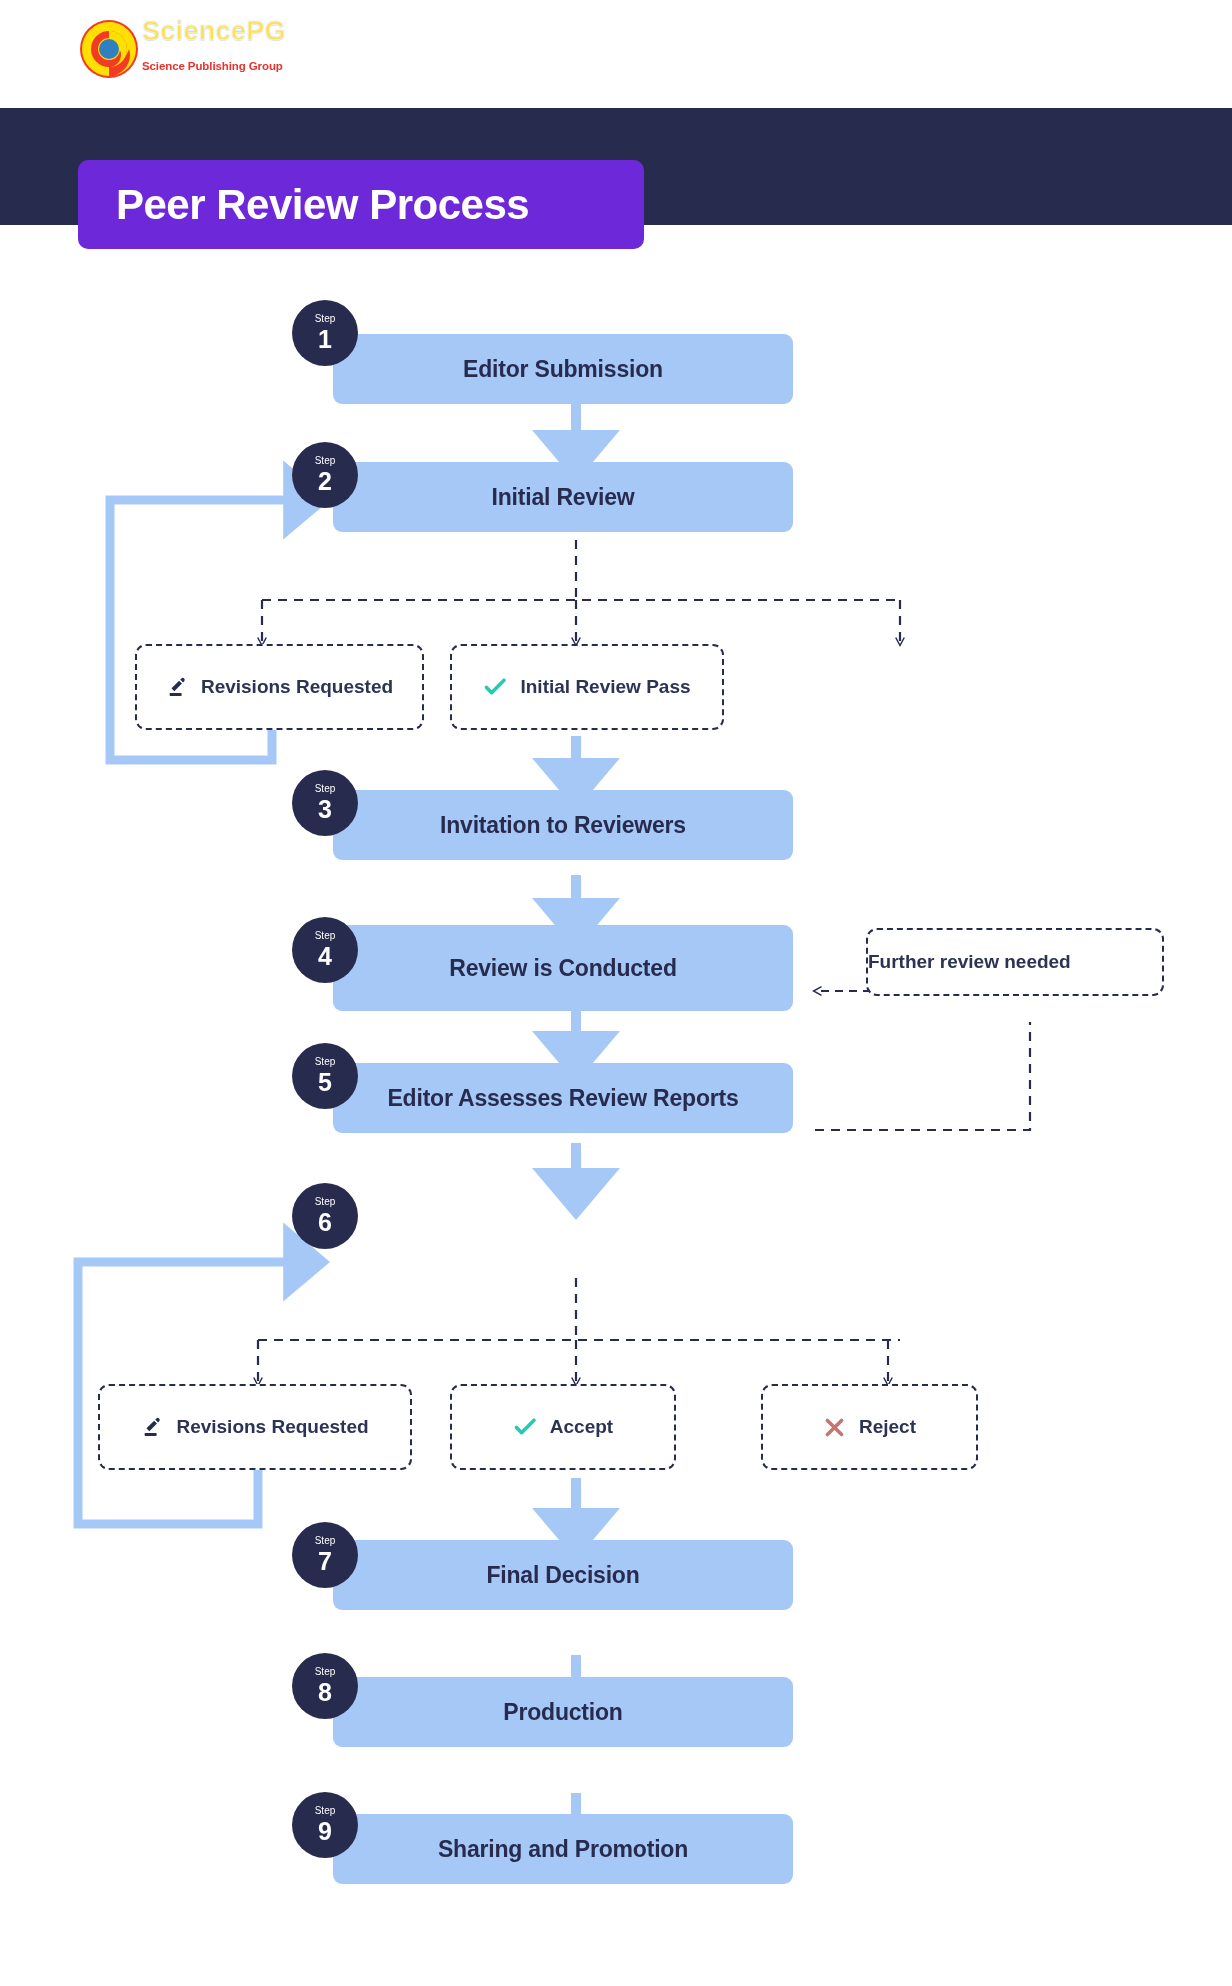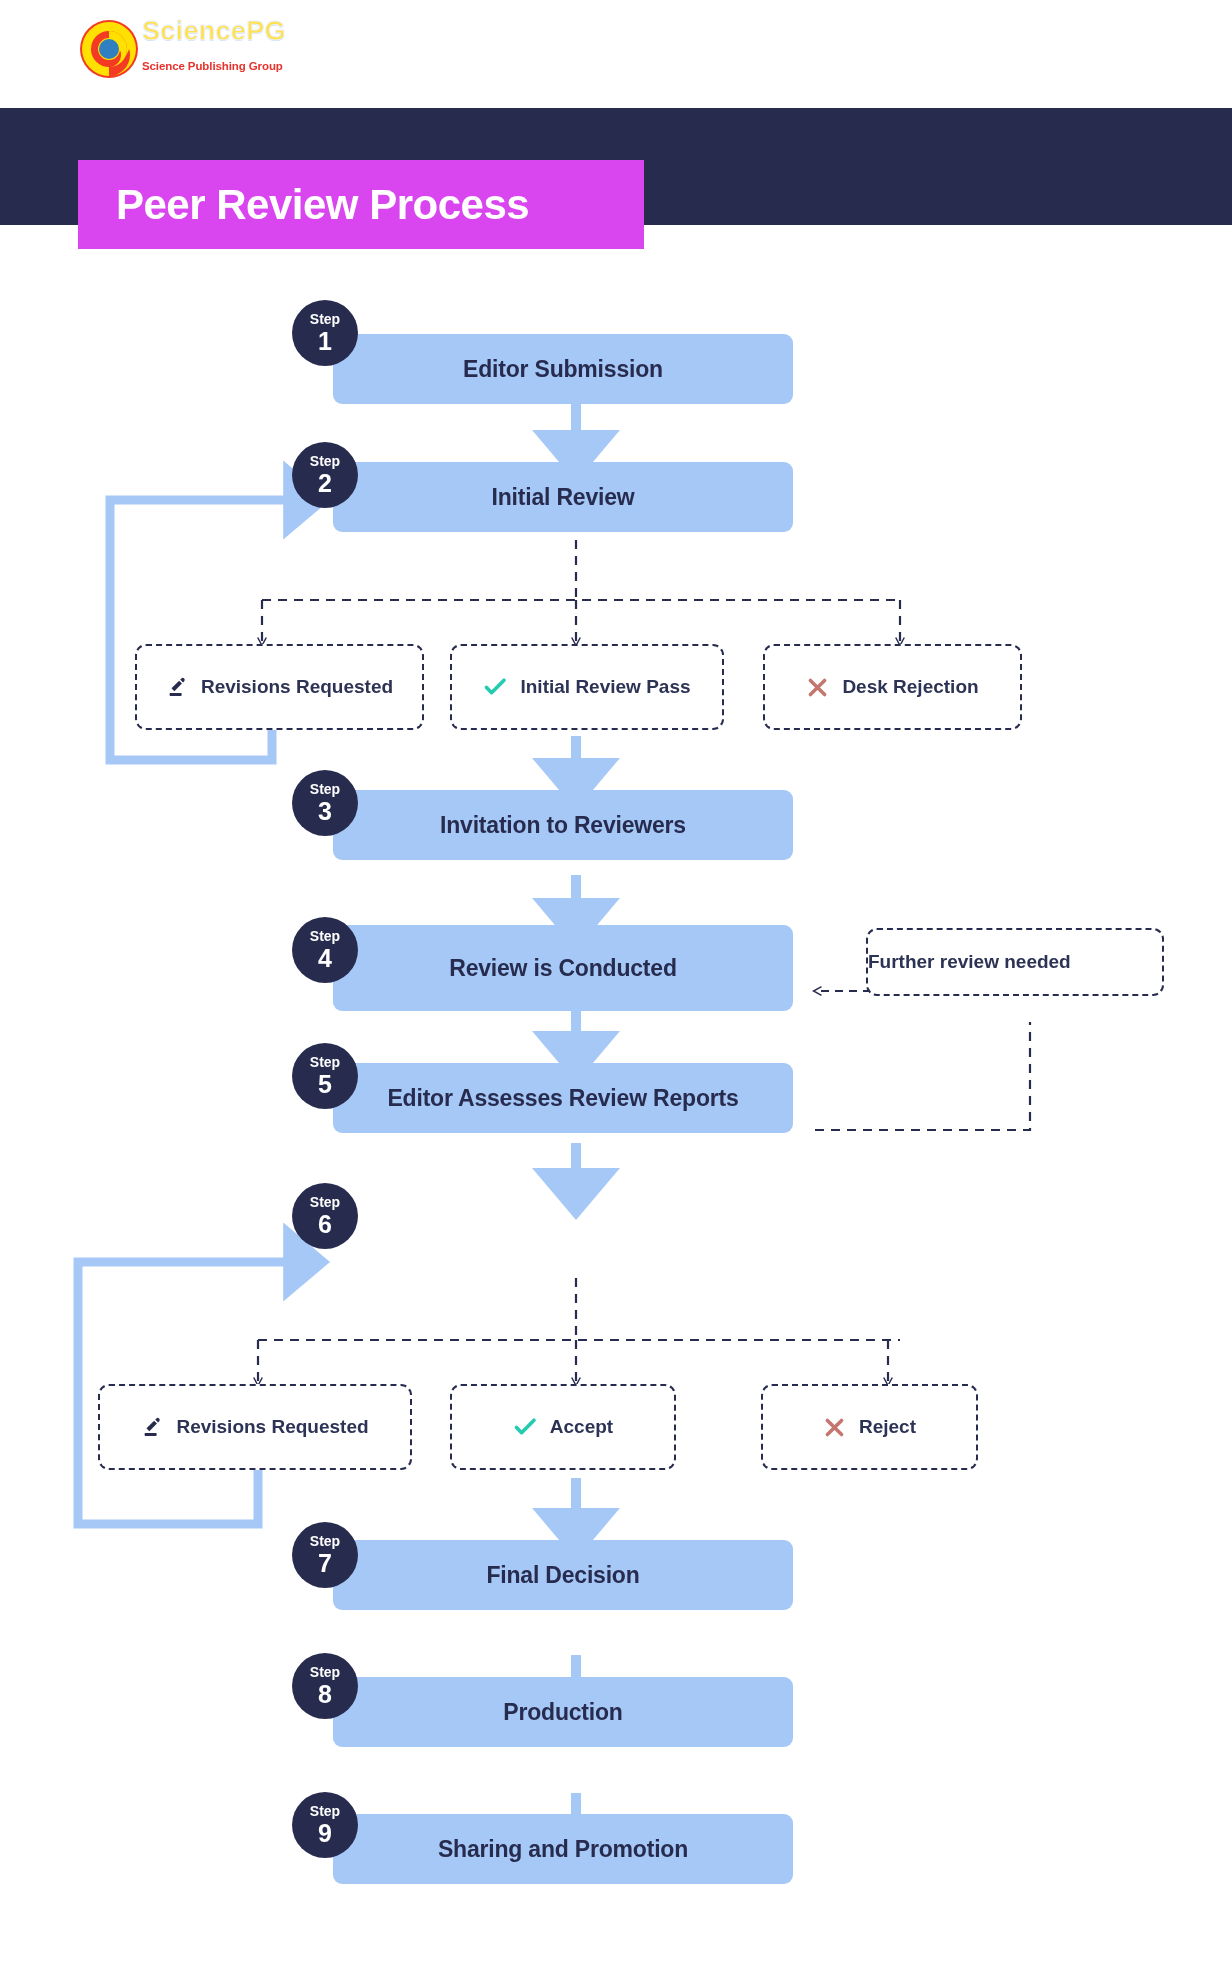--- a/index.html
+++ b/index.html
@@ -23,22 +23,22 @@
   }
   .logo-sub{font-size:11.5px;font-weight:bold;color:#e8322c;margin-top:16px;letter-spacing:-0.1px;}
 
   .navy-band{
     position:absolute;left:0;top:108px;width:1232px;height:117px;
     background:#272c4f;
   }
   .title-block{
     position:absolute;left:78px;top:160px;
     width:566px;height:89px;
-    background:#d946ef;
-    display:flex;align-items:center;
+    background:#6d28d9;
+    display:flex;align-items:center;border-radius:10px;
   }
   .title-text{
     color:#ffffff;font-size:42px;font-weight:bold;
     margin-left:38px;letter-spacing:-0.5px;
   }
 
   
   #flow{position:absolute;left:0;top:0;width:1232px;height:1986px;}
   .svg-layer{position:absolute;left:0;top:0;width:1232px;height:1986px;pointer-events:none;}
 
@@ -51,21 +51,21 @@
     color:#272c4f;font-size:23px;font-weight:bold;
     letter-spacing:-0.2px;
   }
   .badge{
     position:absolute;
     width:66px;height:66px;border-radius:50%;
     background:#272c4f;color:#fff;
     display:flex;flex-direction:column;align-items:center;justify-content:center;
     line-height:1;
   }
-  .badge .b-word{font-size:14px;font-weight:bold;margin-bottom:3px;}
+  .badge .b-word{font-size:10px;font-weight:normal;margin-bottom:3px;}
   .badge .b-num{font-size:25px;font-weight:bold;}
 
   
   .chip{
     position:absolute;
     border:2.2px dashed #272c4f;
     border-radius:11px;
     background:#fff;
     display:flex;align-items:center;justify-content:center;
     gap:13px;
@@ -187,28 +187,20 @@
 
   <div class="chip" style="left:450px;top:644px;width:270px;height:82px;">
     <span class="ic">
       <svg width="24" height="24" viewBox="0 0 24 24">
         <path d="M3.5 12.4l5.1 5.3L21 5.2" fill="none" stroke="#23cbb0" stroke-width="3.6" stroke-linecap="round" stroke-linejoin="round"></path>
       </svg>
     </span>
     <span>Initial Review Pass</span>
   </div>
 
-  <div class="chip" style="left:763px;top:644px;width:255px;height:82px;">
-    <span class="ic">
-      <svg width="23" height="23" viewBox="0 0 24 24">
-        <path d="M4.6 4.6L19.4 19.4M19.4 4.6L4.6 19.4" fill="none" stroke="#c4766f" stroke-width="3.7" stroke-linecap="round"></path>
-      </svg>
-    </span>
-    <span>Desk Rejection</span>
-  </div>
 
   <div class="step-box" style="left:333px;top:790px;width:460px;height:70px;">
     <span>Invitation to Reviewers</span>
   </div>
   <div class="badge" style="left:292px;top:770px;">
     <span class="b-word">Step</span>
     <span class="b-num">3</span>
   </div>
 
   <div class="step-box" style="left:333px;top:925px;width:460px;height:86px;">

